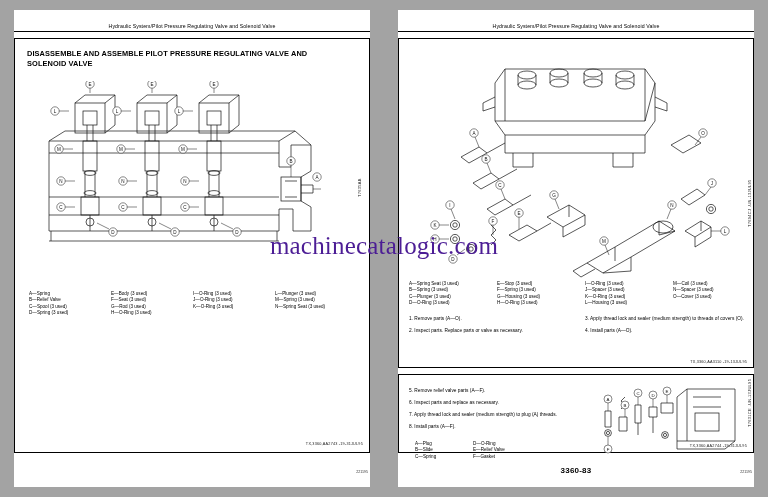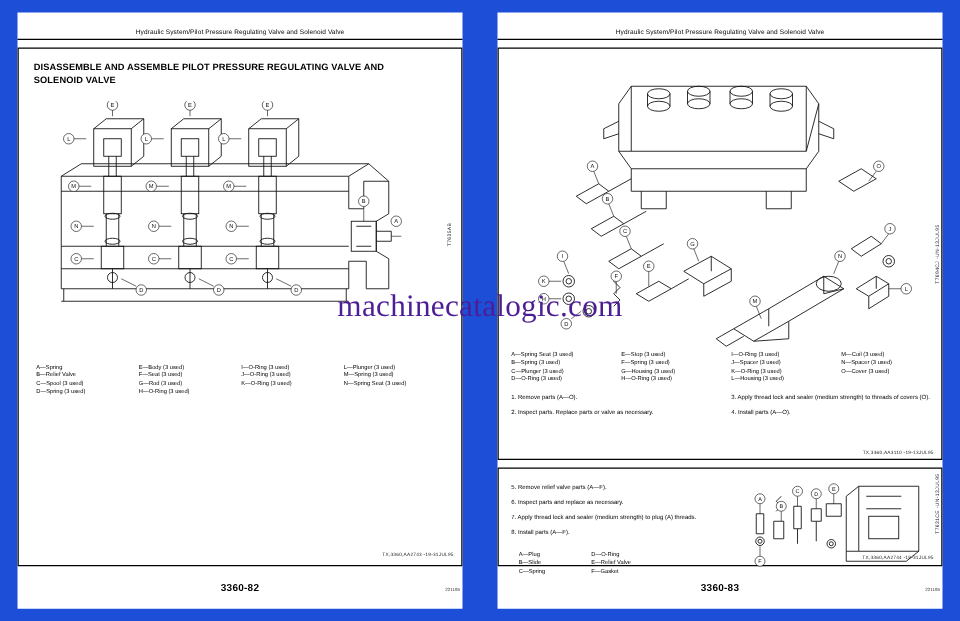--- a/index.html
+++ b/index.html
@@ -9,21 +9,21 @@
     font-family:"Liberation Sans", sans-serif;
     color:#000;
     overflow:hidden;
     position:relative;
   }
   .page{
     position:absolute;
     top:0;
     width:384px;height:497px;
     box-sizing:border-box;
-    background:#1d4ed8;
+    background:#a3a3a3;
   }
   .page-left{left:0;}
   .page-right{left:384px;}
 
   .sheet{
     position:absolute;
     left:14px;right:14px;top:10px;bottom:10px;
     background:#fff;
   }
 
@@ -309,21 +309,20 @@
         <div class="col" style="left:246px;">
           <div><span>L</span>—<span>Plunger (3 used)</span></div>
           <div><span>M</span>—<span>Spring (3 used)</span></div>
           <div><span>N</span>—<span>Spring Seat (3 used)</span></div>
         </div>
       </div>
 
       <div class="figcode" style="right:6px;bottom:6px;">TX,3360,AA2743 -19-31JUL95</div>
     </div>
 
-    <div class="pagenum">3360-82</div>
     <div class="pagedate">221195</div>
   </div>
 </div>
 
 <div class="page page-right">
   <div class="sheet">
 
     <div class="running-head">
       <span>Hydraulic System/Pilot Pressure Regulating Valve and Solenoid Valve</span>
     </div>

